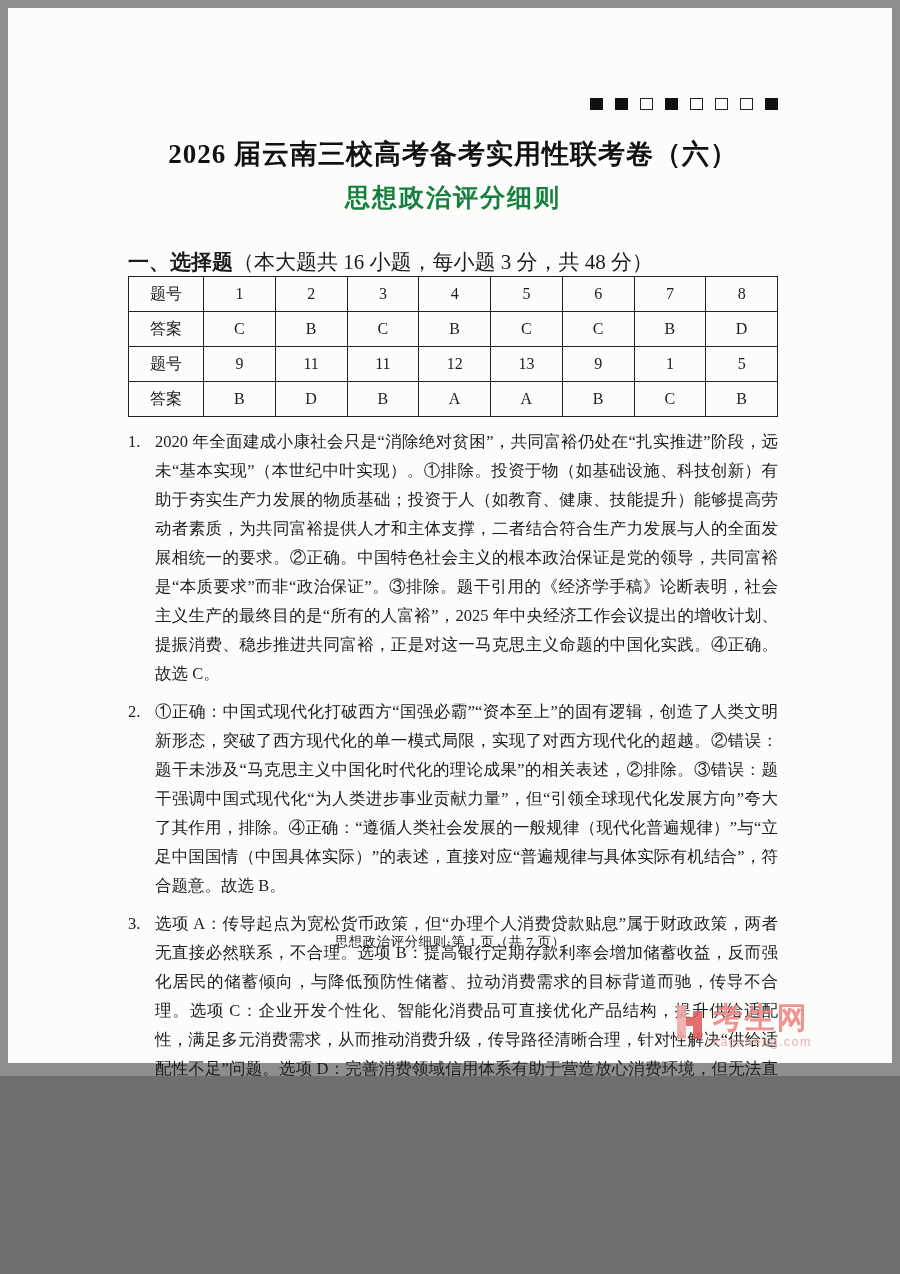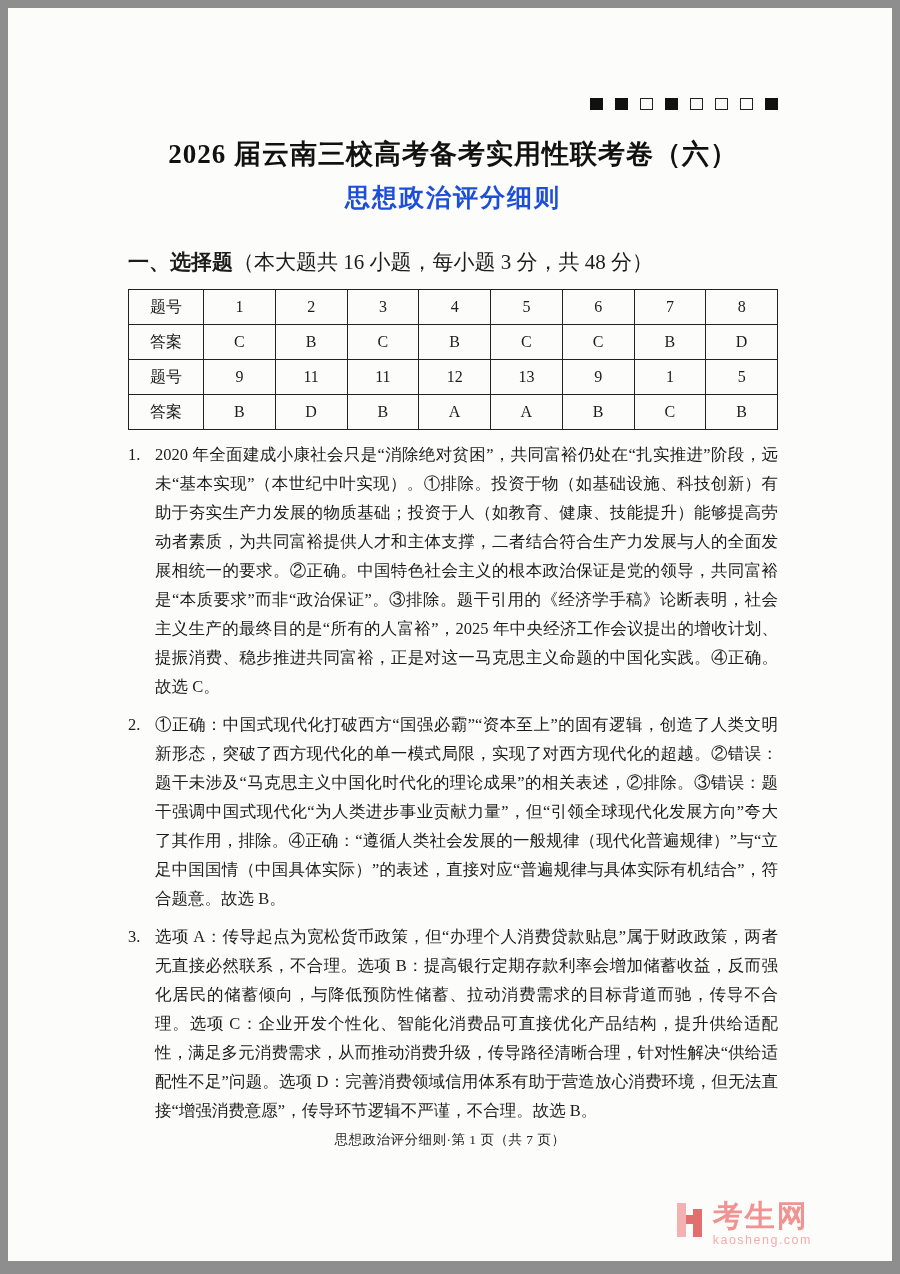--- a/index.html
+++ b/index.html
@@ -2,21 +2,21 @@
 <html><head>
 <meta charset="utf-8">
 <style>
   * { margin: 0; padding: 0; box-sizing: border-box; }
   html, body { background: #6f6f6f; }
   body { font-family: "Liberation Serif", "DejaVu Serif", serif; }
 
   .scan {
     position: relative;
     width: 900px;
-    height: 1274px;
+    height: 1076px;
     margin: 0 auto;
     background: #8e8e8e;
     overflow: hidden;
   }
   .page {
     position: absolute;
     top: 8px; left: 8px; right: 8px; bottom: 13px;
     background: #fcfcfa;
     color: #1c1c1c;
   }
@@ -44,31 +44,30 @@
     font-weight: bold;
     letter-spacing: 1px;
     color: #111;
   }
   .subtitle {
     margin-top: 9px;
     text-align: center;
     font-size: 25px;
     font-weight: bold;
     letter-spacing: 2px;
-    color: #1d4ed8;
+    color: #15803d;
   }
 
   .section-heading {
     margin-top: 34px;
     font-size: 21px;
   }
   .section-heading .bold { font-weight: bold; }
 
   table.answers {
-    margin-top: 13px;
     width: 100%;
     border-collapse: collapse;
     table-layout: fixed;
     font-size: 16px;
   }
   table.answers td {
     border: 1px solid #222;
     height: 35px;
     text-align: center;
     vertical-align: middle;

